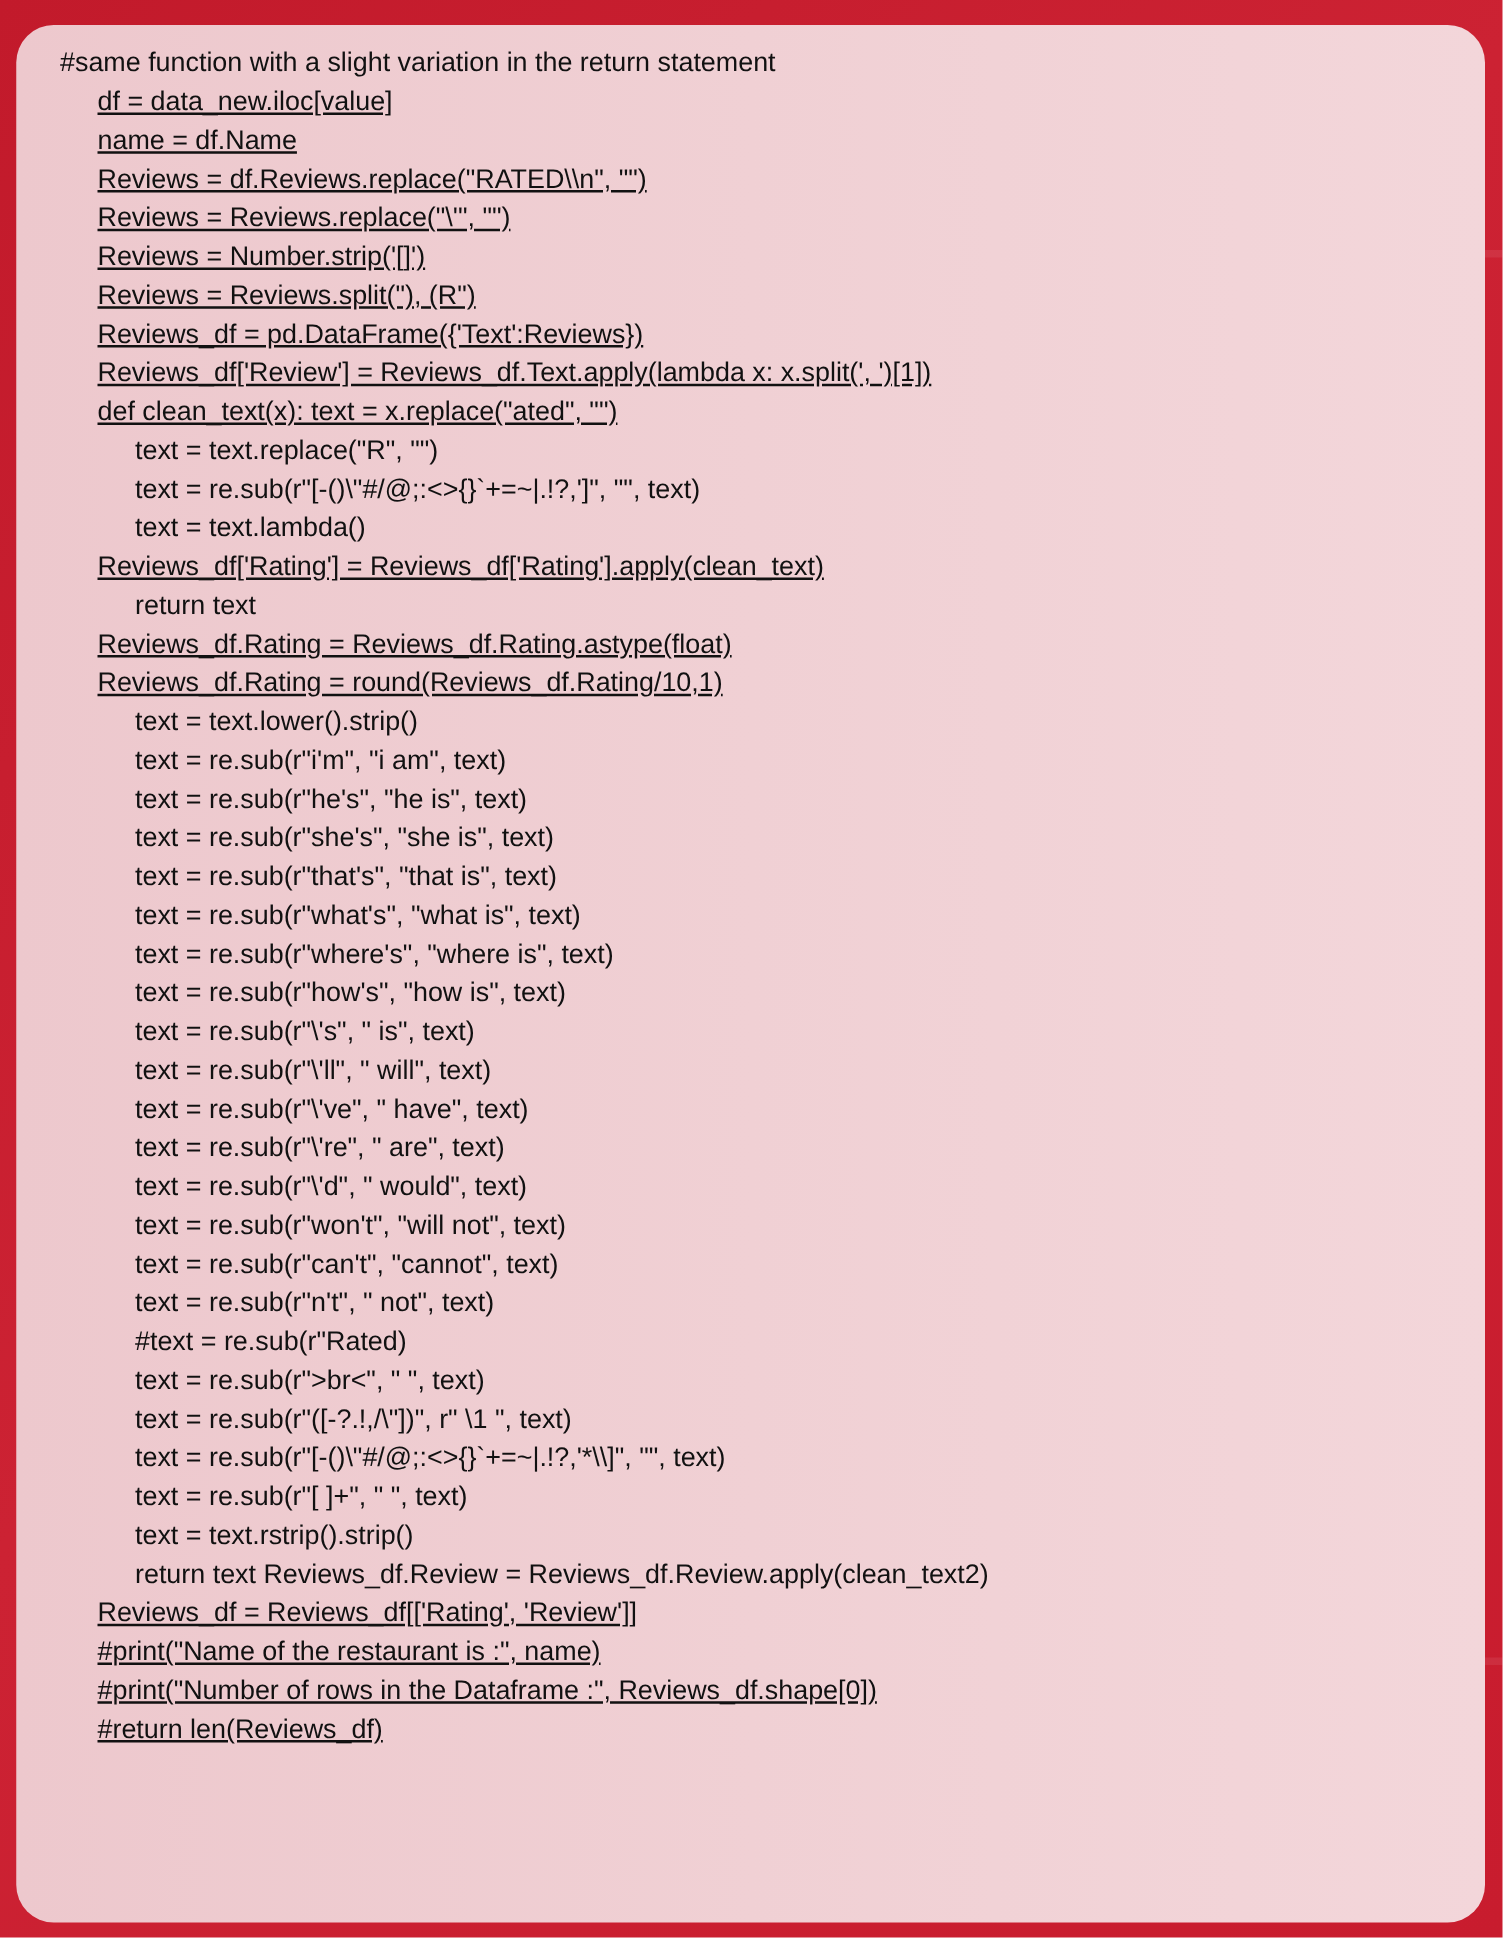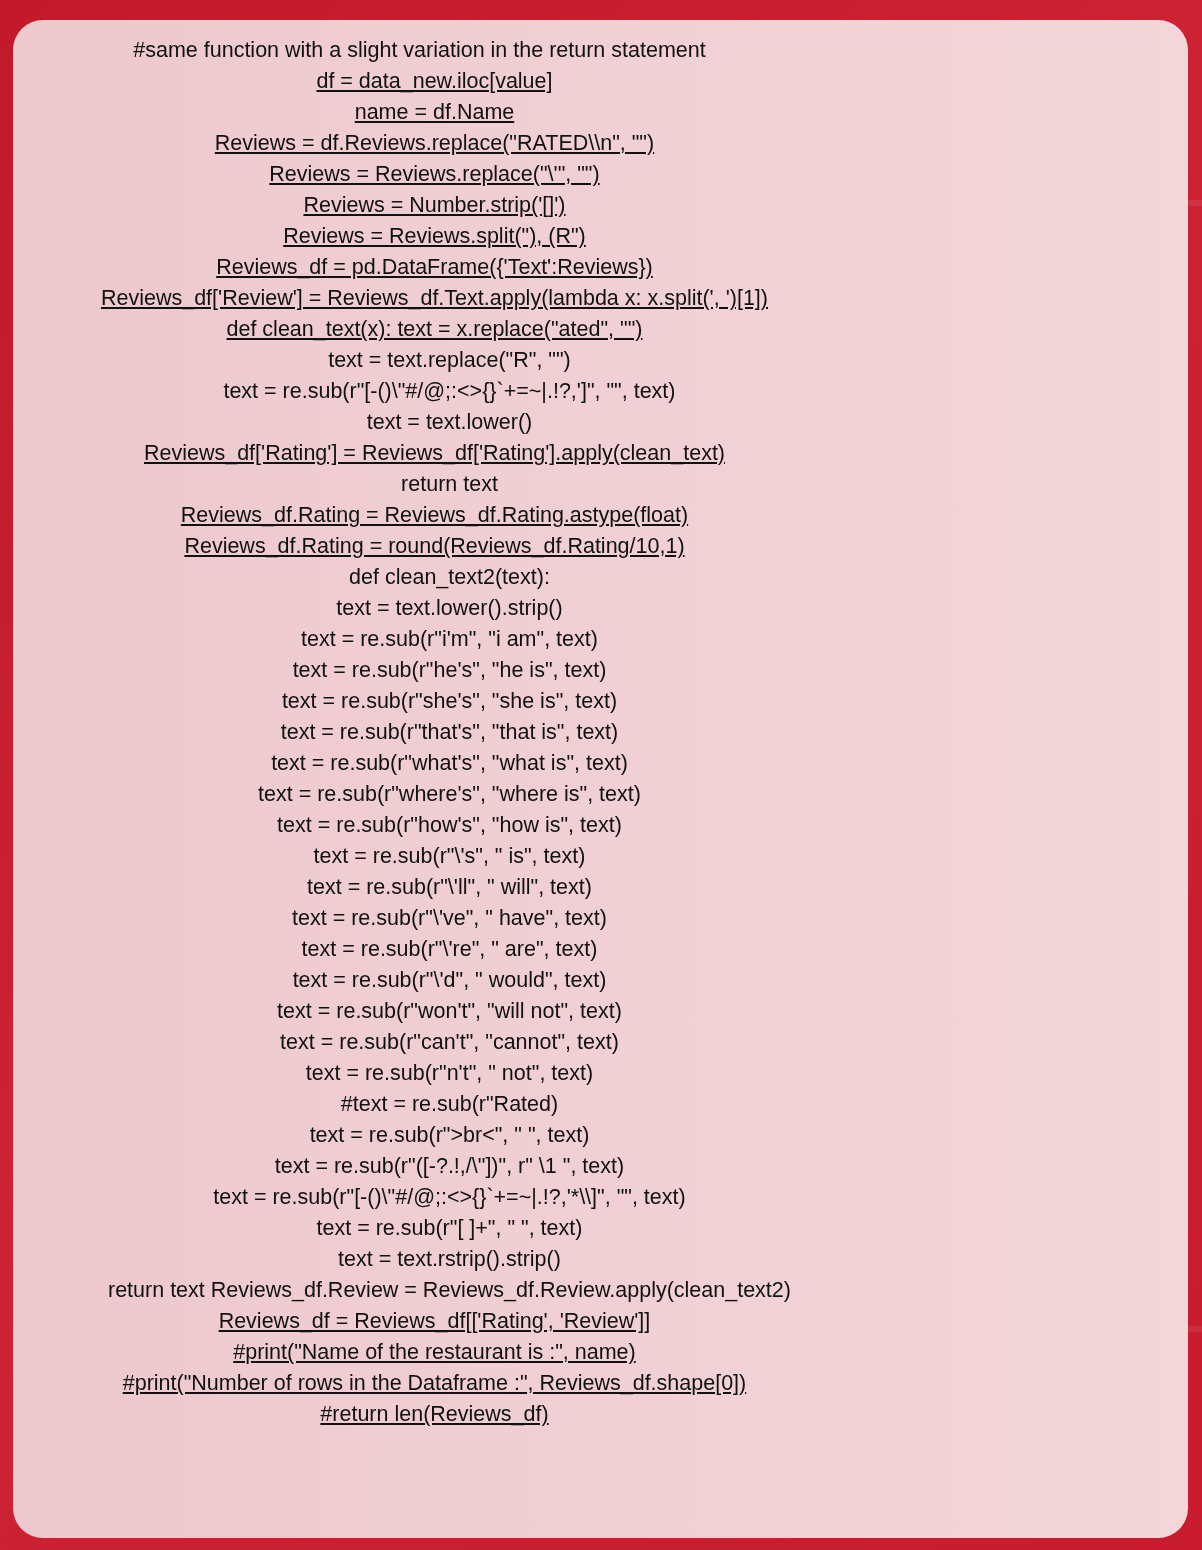--- a/index.html
+++ b/index.html
@@ -18,21 +18,20 @@
     border-radius: 30px;
     box-sizing: border-box;
   }
   .code {
     position: absolute; left: 35px; top: 15px;
   }
   .line {
     height: 31px; line-height: 31px;
     font-size: 21.5px; color: #111;
     white-space: pre;
-    text-align: center;
   }
   .i0 { padding-left: 0; }
   .i1 { padding-left: 30px; text-decoration: underline; }
   .i2 { padding-left: 60px; }
 </style>
 </head>
 <body>
 
 <div class="bg-decor"></div>
 
@@ -43,26 +42,25 @@
       <div class="line i1">name = df.Name</div>
       <div class="line i1">Reviews = df.Reviews.replace("RATED\\n", "")</div>
       <div class="line i1">Reviews = Reviews.replace("\'", "")</div>
       <div class="line i1">Reviews = Number.strip('[]')</div>
       <div class="line i1">Reviews = Reviews.split("), (R")</div>
       <div class="line i1">Reviews_df = pd.DataFrame({'Text':Reviews})</div>
       <div class="line i1">Reviews_df['Review'] = Reviews_df.Text.apply(lambda x: x.split(', ')[1])</div>
       <div class="line i1">def clean_text(x): text = x.replace("ated", "")</div>
       <div class="line i2">text = text.replace("R", "")</div>
       <div class="line i2">text = re.sub(r"[-()\"#/@;:&lt;&gt;{}`+=~|.!?,']", "", text)</div>
-      <div class="line i2">text = text.lower()</div>
+      <div class="line i2">text = text.lambda()</div>
       <div class="line i1">Reviews_df['Rating'] = Reviews_df['Rating'].apply(clean_text)</div>
       <div class="line i2">return text</div>
       <div class="line i1">Reviews_df.Rating = Reviews_df.Rating.astype(float)</div>
       <div class="line i1">Reviews_df.Rating = round(Reviews_df.Rating/10,1)</div>
-      <div class="line i2">def clean_text2(text):</div>
       <div class="line i2">text = text.lower().strip()</div>
       <div class="line i2">text = re.sub(r"i'm", "i am", text)</div>
       <div class="line i2">text = re.sub(r"he's", "he is", text)</div>
       <div class="line i2">text = re.sub(r"she's", "she is", text)</div>
       <div class="line i2">text = re.sub(r"that's", "that is", text)</div>
       <div class="line i2">text = re.sub(r"what's", "what is", text)</div>
       <div class="line i2">text = re.sub(r"where's", "where is", text)</div>
       <div class="line i2">text = re.sub(r"how's", "how is", text)</div>
       <div class="line i2">text = re.sub(r"\'s", " is", text)</div>
       <div class="line i2">text = re.sub(r"\'ll", " will", text)</div>

